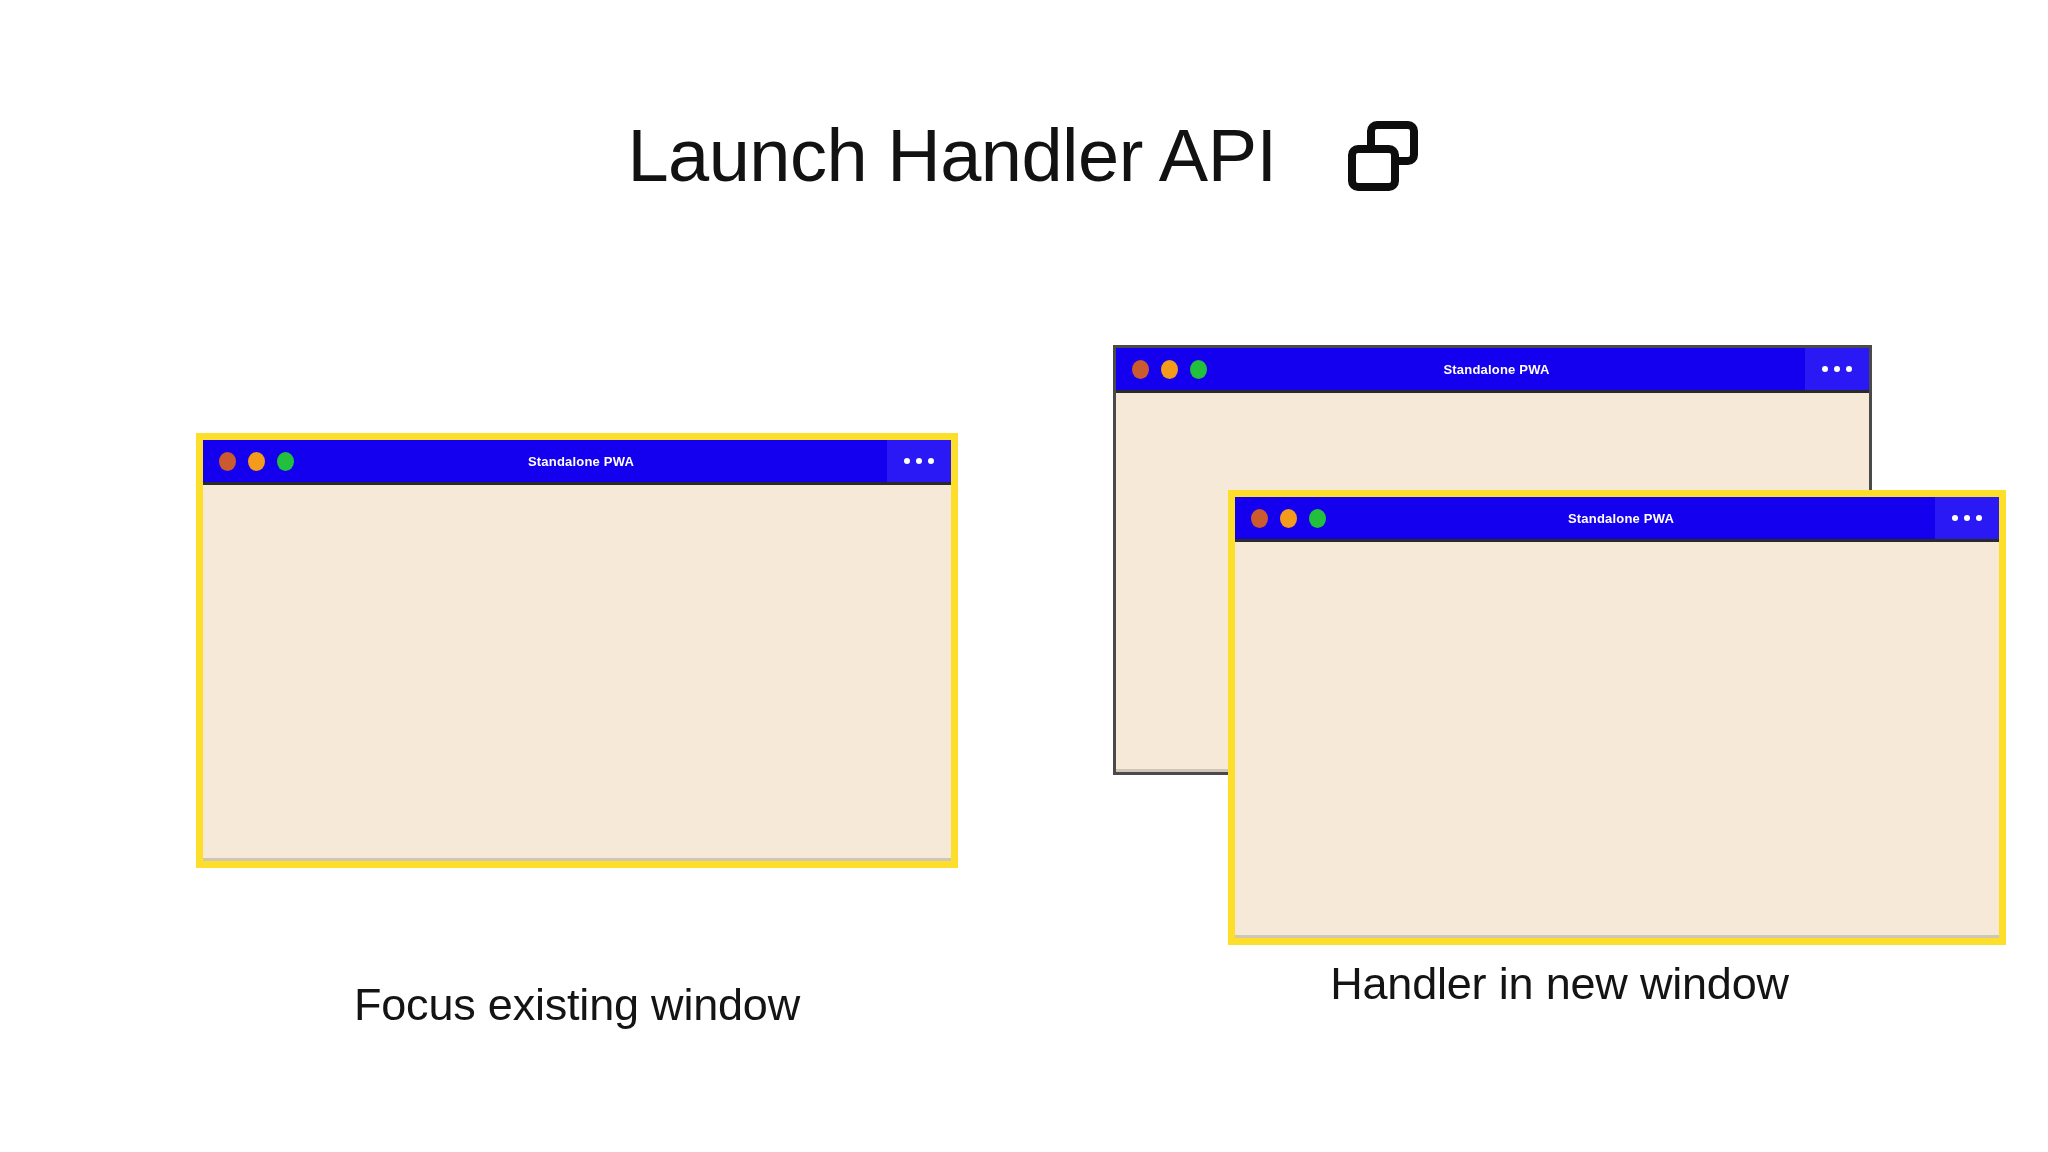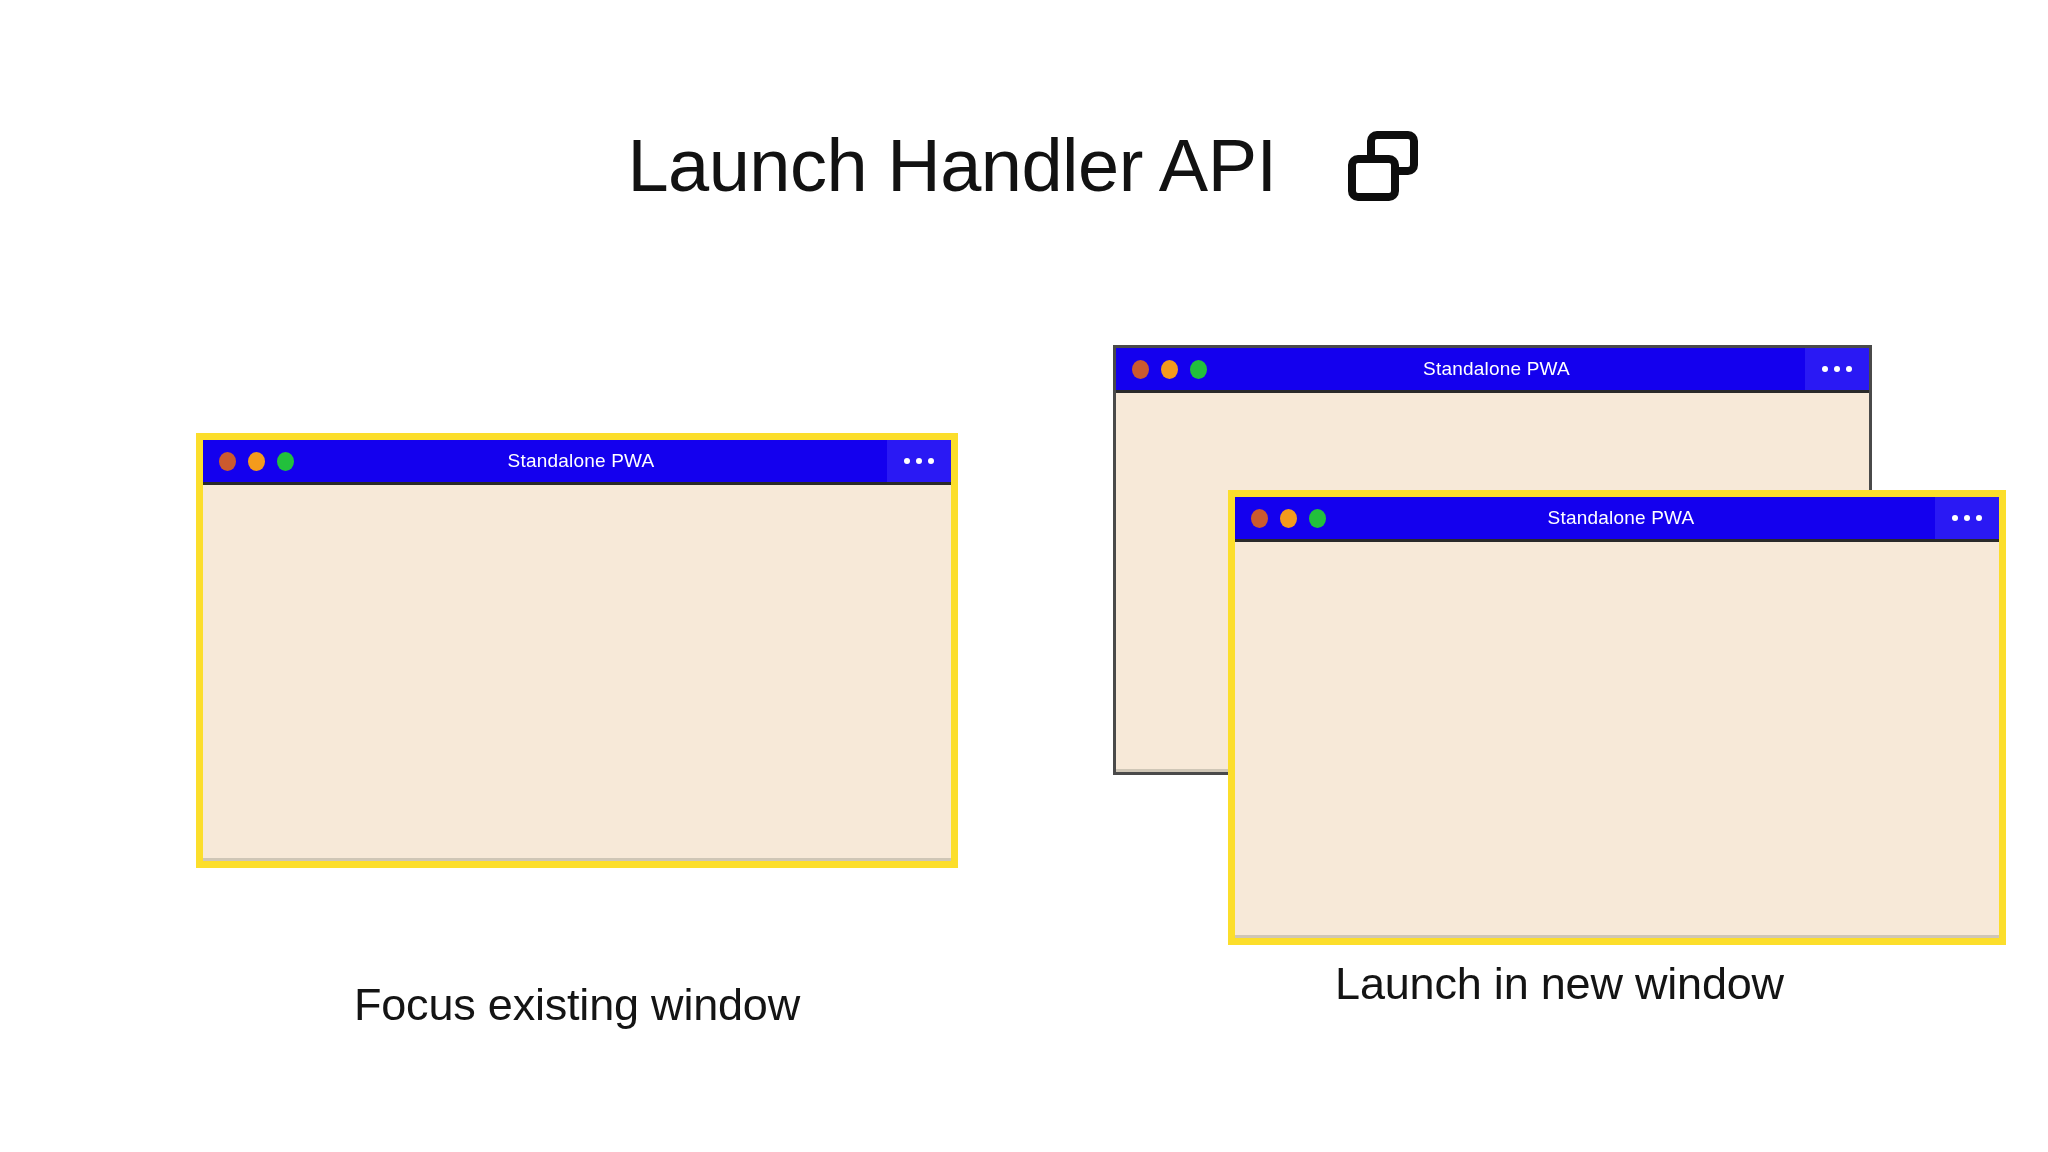--- a/index.html
+++ b/index.html
@@ -13,21 +13,21 @@
     position: relative;
     overflow: hidden;
     font-family: "Liberation Sans", sans-serif;
     color: #111111;
   }
 
   
   .slide-title-row {
     position: absolute;
     left: 0;
-    top: 128px;
+    top: 118px;
     width: 2048px;
     display: flex;
     align-items: center;
     justify-content: center;
     gap: 68px;
   }
   .slide-title {
     font-size: 74px;
     font-weight: 400;
     letter-spacing: -0.5px;
@@ -88,22 +88,22 @@
   .dot-max    { background: #22C03C; }
   .win-title {
     position: absolute;
     left: 0;
     right: 0;
     top: 0;
     bottom: 0;
     display: flex;
     align-items: center;
     justify-content: center;
-    font-size: 19px;
-    font-weight: normal;
+    font-size: 13px;
+    font-weight: bold;
     color: #ffffff;
     letter-spacing: 0.2px;
     pointer-events: none;
     margin-left: 8px;
   }
   .menu-btn {
     position: absolute;
     right: 0;
     top: 0;
     bottom: 0;
@@ -235,13 +235,13 @@
       <div class="menu-btn">
         <span class="mdot"></span>
         <span class="mdot"></span>
         <span class="mdot"></span>
       </div>
     </div>
     <div class="win-body"></div>
   </div>
 </div>
 
-<div class="caption" id="caption-new">Launch in new window</div>
+<div class="caption" id="caption-new">Handler in new window</div>
 
 </body></html>

